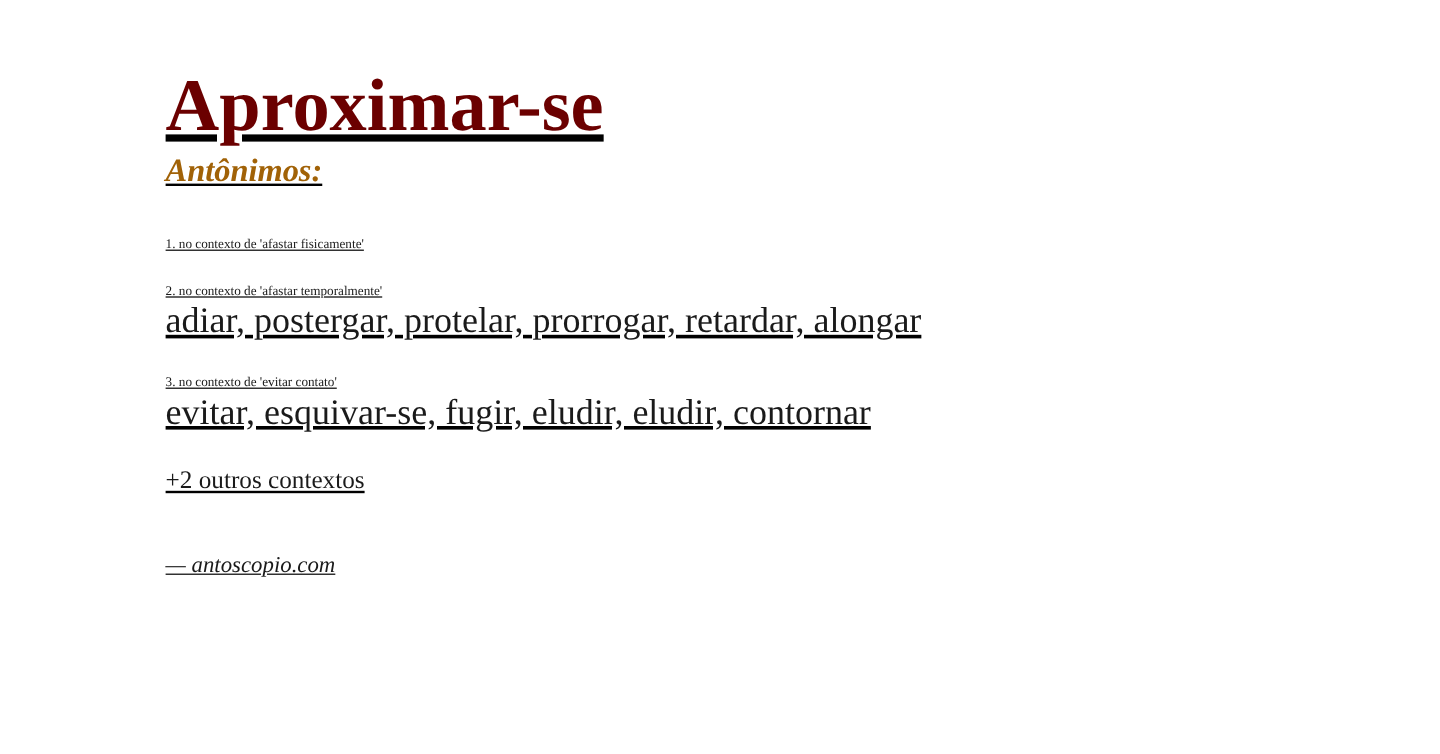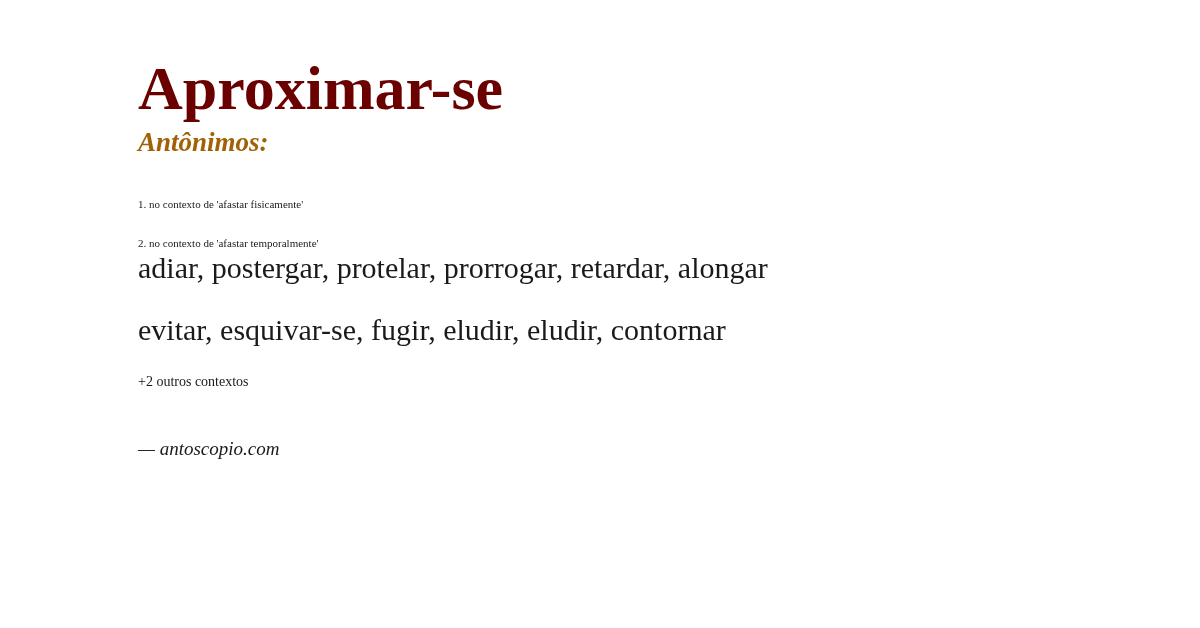--- a/index.html
+++ b/index.html
@@ -12,20 +12,21 @@
     background: #ffffff;
     font-family: "Liberation Serif", serif;
     overflow: hidden;
   }
   .page {
     position: relative;
     width: 1200px;
     height: 552px;
     box-sizing: border-box;
     padding: 56px 60px 0 138px;
+    text-decoration: underline;
   }
   .title {
     font-family: "Liberation Serif", serif;
     font-weight: bold;
     font-size: 62px;
     line-height: 1.05;
     color: #6b0000;
     letter-spacing: 0px;
     margin: 0;
   }
@@ -51,21 +52,21 @@
   }
   .group-words {
     font-family: "Liberation Serif", serif;
     font-size: 30px;
     color: #1a1a1a;
     line-height: 1.15;
     margin: 0;
   }
   .more {
     font-family: "Liberation Serif", serif;
-    font-size: 14px;
+    font-size: 21px;
     color: #1a1a1a;
     margin: 22px 0 0 0;
   }
   .source {
     font-family: "Liberation Serif", serif;
     font-style: italic;
     font-size: 19px;
     color: #1a1a1a;
     margin: 48px 0 0 0;
   }
@@ -84,20 +85,21 @@
     <div class="group">
       <div class="group-context">1. no contexto de 'afastar fisicamente'</div>
     </div>
 
     <div class="group">
       <div class="group-context">2. no contexto de 'afastar temporalmente'</div>
       <div class="group-words">adiar, postergar, protelar, prorrogar, retardar, alongar</div>
     </div>
 
     <div class="group">
+      <div class="group-context">3. no contexto de 'evitar contato'</div>
       <div class="group-words">evitar, esquivar-se, fugir, eludir, eludir, contornar</div>
     </div>
 
   </div>
 
   <div class="more">+2 outros contextos</div>
 
   <div class="source">— antoscopio.com</div>
 
 </div>

